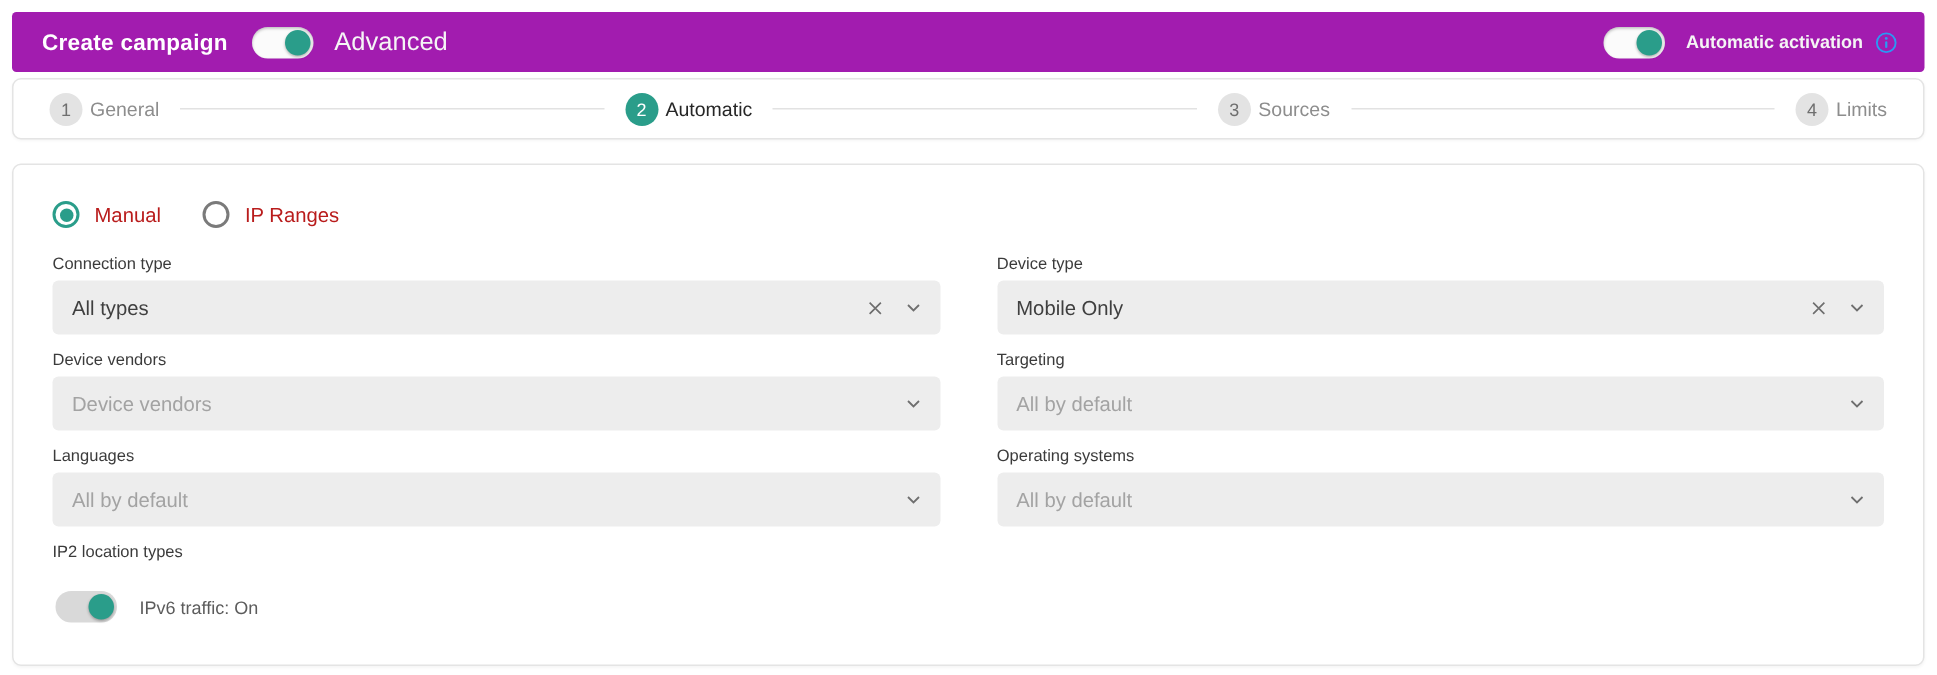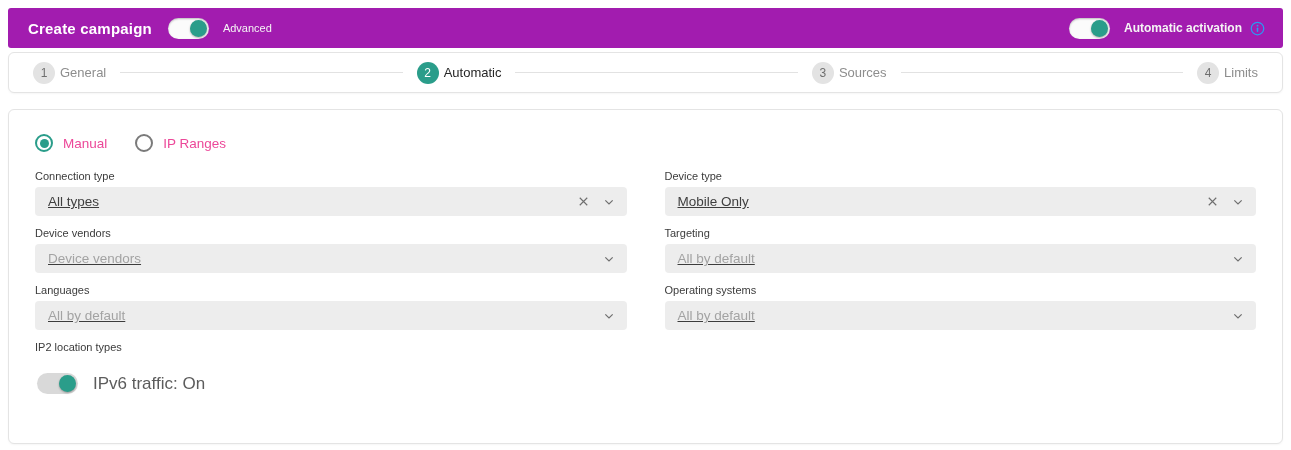--- a/index.html
+++ b/index.html
@@ -7,21 +7,21 @@
   body { font-family: "Liberation Sans", sans-serif; padding: 8px; color: #3c3c3c; }
 
   
   .header {
     height: 40px; background: #a21caf; border-radius: 3px;
     display: flex; align-items: center; justify-content: space-between;
     padding: 0 18px 0 20px; color: #fff;
   }
   .header-left, .header-right { display: flex; align-items: center; }
   .page-title { font-size: 15px; font-weight: bold; letter-spacing: .2px; }
-  .hdr-label { font-size: 11px; color: #f5f5f5; }
+  .hdr-label { font-size: 17px; color: #f5f5f5; }
   .header-left .switch { margin: 0 14px 0 16px; }
   .header-right .switch { margin-right: 14px; }
   .header-right .hdr-label { font-size: 12px; margin-right: 8px; font-weight: bold; }
 
   
   .switch {
     width: 41px; height: 21px; border-radius: 11px; position: relative;
     cursor: pointer; flex: 0 0 auto;
   }
   .switch.light { background: #fbfbfb; box-shadow: inset 0 1px 2px rgba(0,0,0,.25); }
@@ -57,39 +57,39 @@
   .radio-row { display: flex; align-items: center; margin-bottom: 18px; }
   .radio-opt { display: flex; align-items: center; margin-right: 28px; cursor: pointer; }
   .radio-icon {
     width: 18px; height: 18px; border-radius: 50%; border: 2px solid #7a7a7a;
     display: inline-flex; align-items: center; justify-content: center; background: #fff;
   }
   .radio-opt.checked .radio-icon { border-color: #2a9d8a; }
   .radio-opt.checked .radio-icon::after {
     content: ""; width: 9px; height: 9px; border-radius: 50%; background: #2a9d8a;
   }
-  .radio-label { font-size: 13.5px; color: #ec4899; margin-left: 10px; }
+  .radio-label { font-size: 13.5px; color: #b91c1c; margin-left: 10px; }
 
   .grid { display: grid; grid-template-columns: 1fr 1fr; column-gap: 38px; }
   .field { margin-bottom: 11px; }
   .field-label { display: block; font-size: 11px; color: #3b3b3b; margin-bottom: 5px; }
   .select {
-    height: 29px; background: #ededed; border-radius: 4px;
-    display: flex; align-items: center; padding: 0 10px 0 13px; cursor: pointer; text-decoration: underline;
+    height: 36px; background: #ededed; border-radius: 4px;
+    display: flex; align-items: center; padding: 0 10px 0 13px; cursor: pointer;
   }
   .select .value { flex: 1 1 auto; font-size: 13.5px; color: #3f3f3f; }
   .select .value.placeholder { color: #a3a3a3; }
   .select .extra { font-size: 13px; color: #2a9d8a; margin-left: 8px; flex: 1 1 auto; }
   .sel-icons { display: flex; align-items: center; }
   .sel-icons svg { display: block; cursor: pointer; }
   .clear-x { margin-right: 10px; }
 
   .toggle-row { display: flex; align-items: center; margin-top: 9px; }
   .toggle-row .switch { margin-left: 2px; }
-  .toggle-label { font-size: 17px; color: #5c5c5c; margin-left: 15px; }
+  .toggle-label { font-size: 12px; color: #5c5c5c; margin-left: 15px; }
 
   .info-badge { display: inline-flex; cursor: pointer; }
 </style>
 </head>
 <body>
 
 <header class="header">
   <div class="header-left">
     <h1 class="page-title">Create campaign</h1>
     <div class="switch light">

